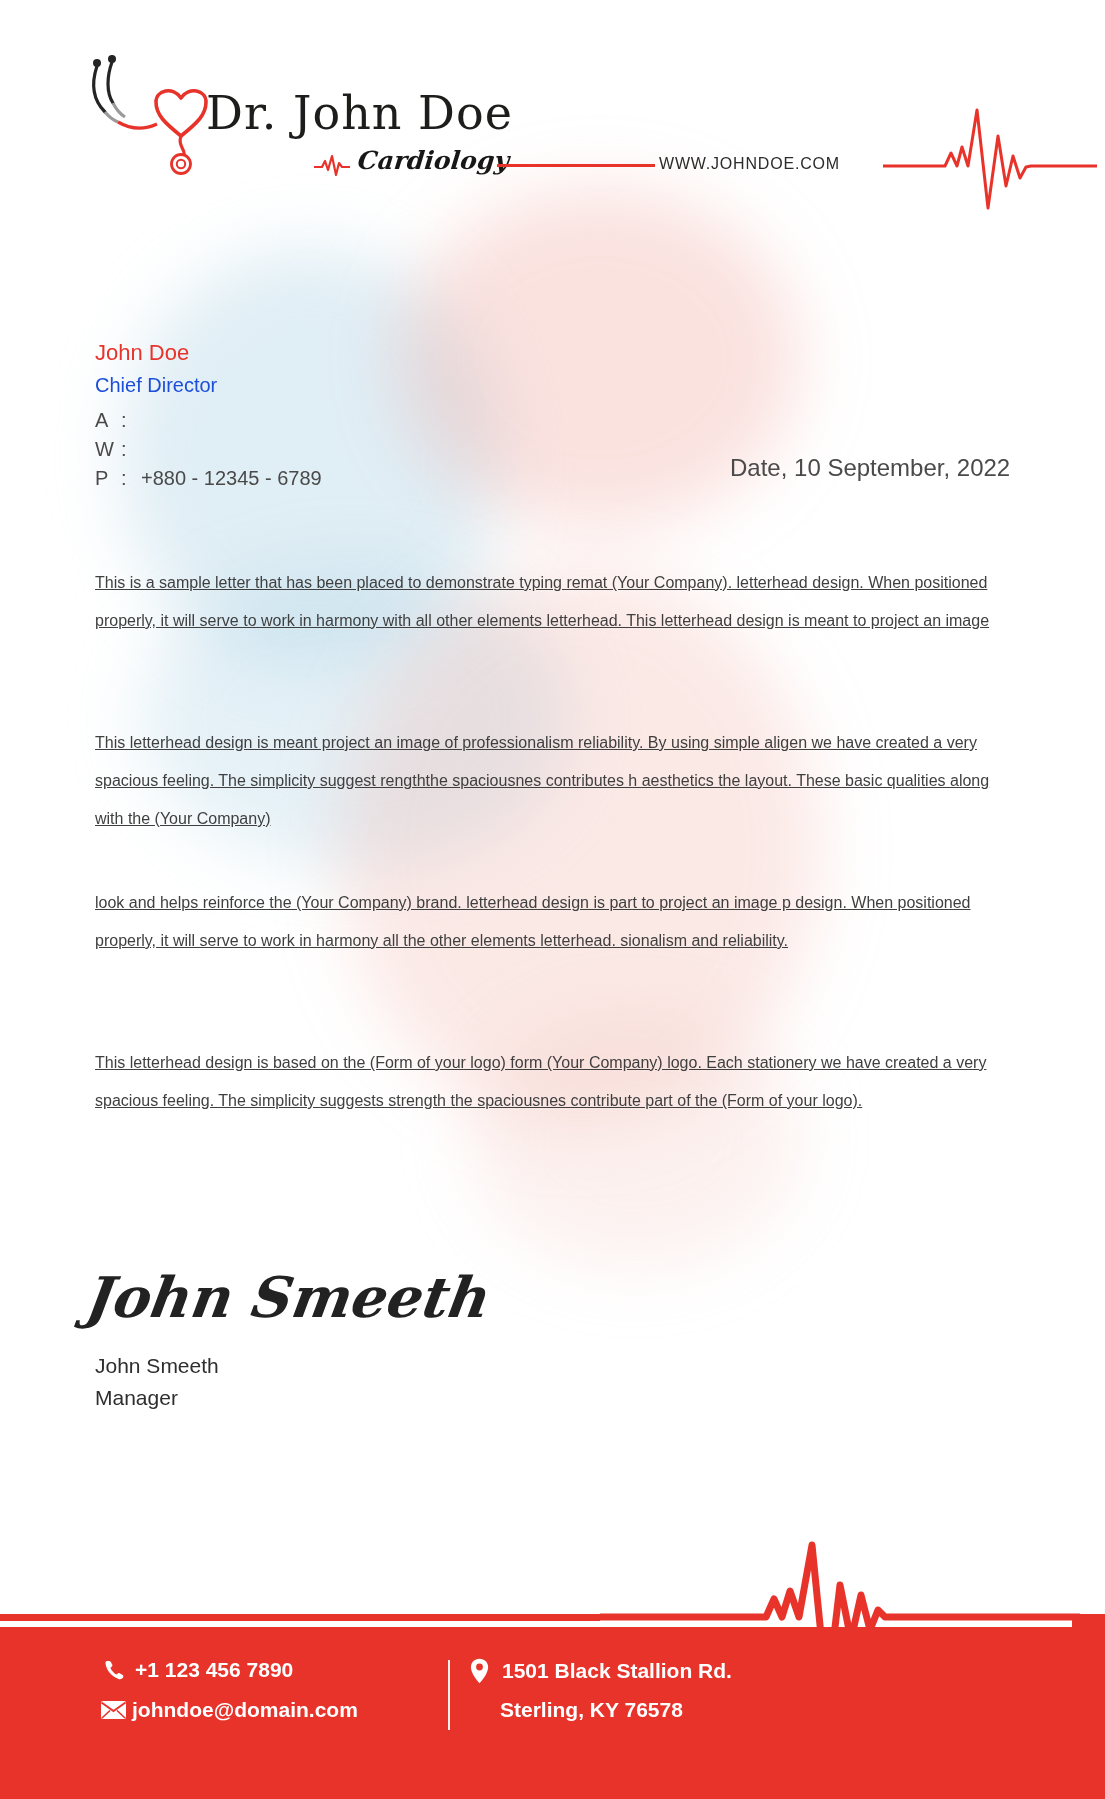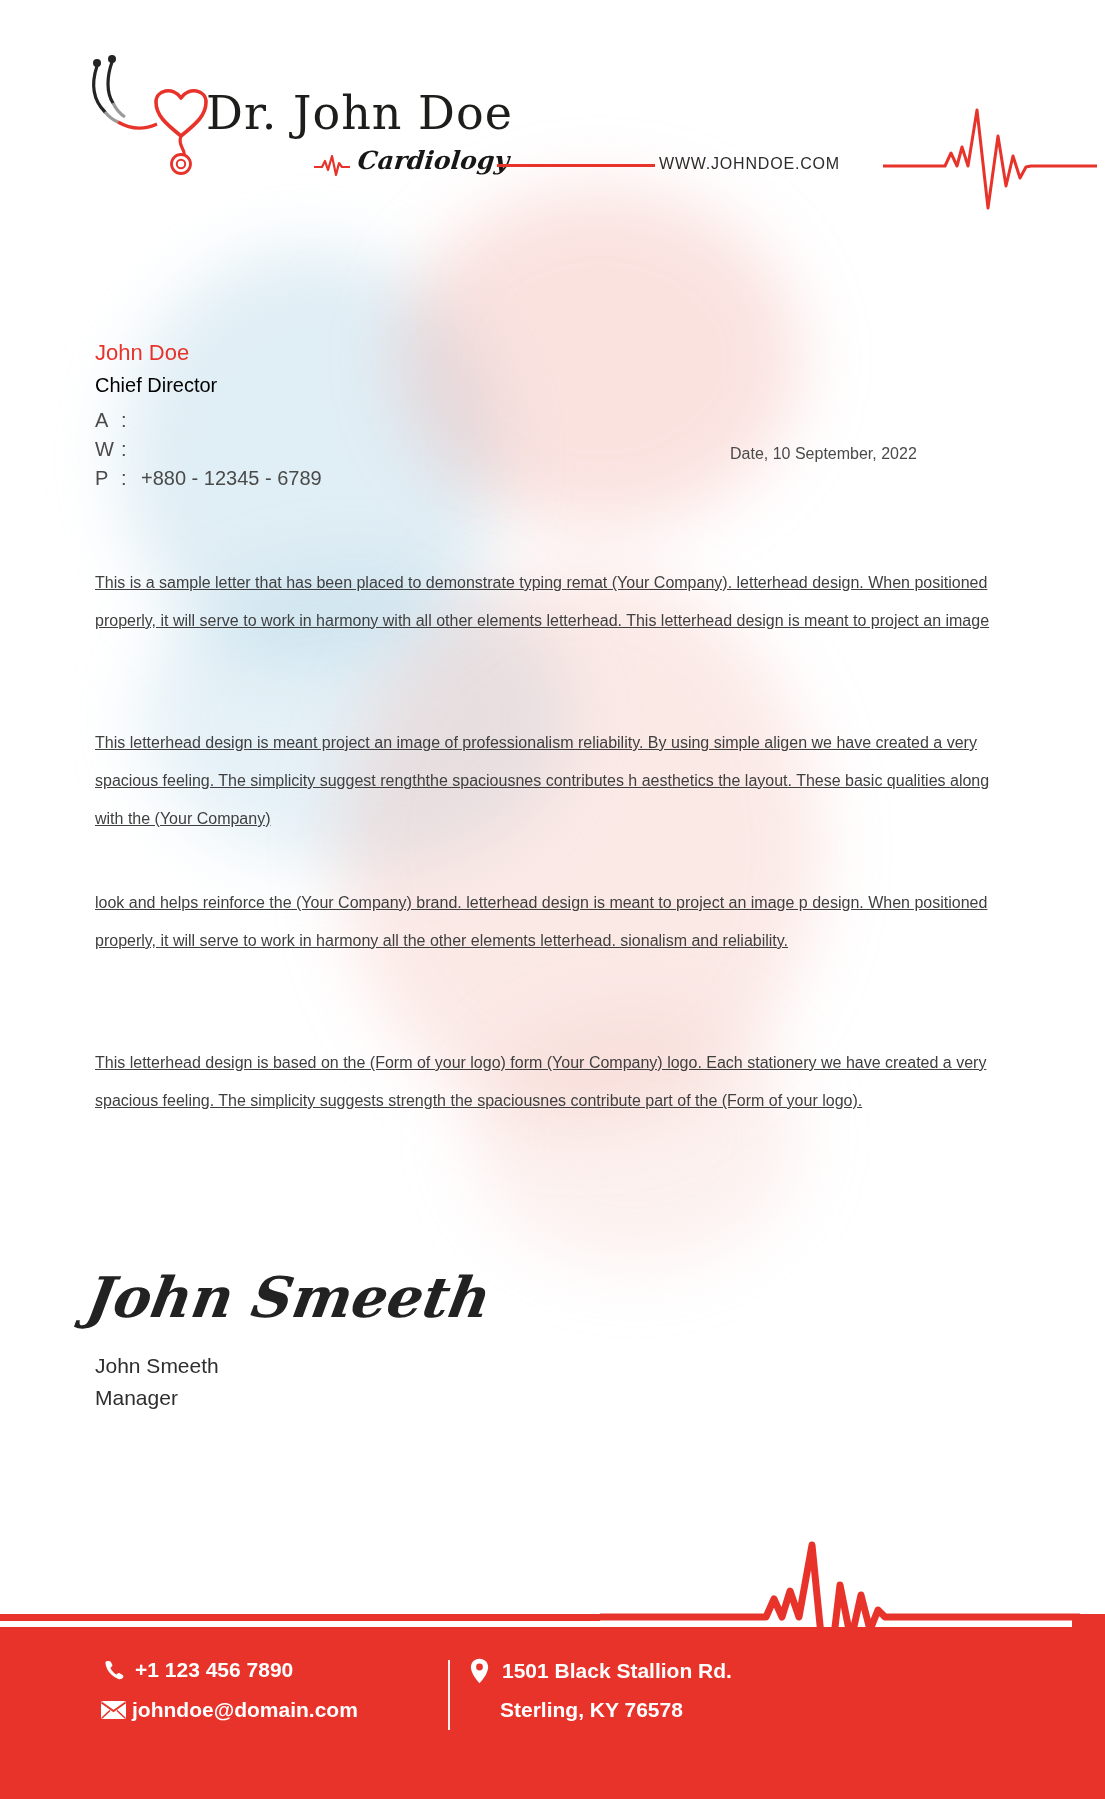--- a/index.html
+++ b/index.html
@@ -28,26 +28,26 @@
     position:absolute;left:358px;top:138px;font-family:"DejaVu Serif","Liberation Serif",serif;
     font-style:italic;font-weight:bold;font-size:25px;color:#171717;transform:skewX(-6deg);white-space:nowrap;
   }
   .redline-1{position:absolute;left:497px;top:156px;width:158px;height:3px;background:#e8332b;}
   .website{
     position:absolute;left:659px;top:147px;font-size:16px;letter-spacing:0.8px;color:#2b2b2b;white-space:nowrap;
   }
   .ecg-right{position:absolute;left:845px;top:96px;}
   
   .sender-name{position:absolute;left:95px;top:332px;font-size:22px;color:#e8332b;}
-  .sender-title{position:absolute;left:95px;top:366px;font-size:20px;color:#000000;text-align:right;}
+  .sender-title{position:absolute;left:95px;top:366px;font-size:20px;color:#1d4ed8;text-align:right;}
   .sender-rows{position:absolute;left:95px;top:398px;font-size:20px;color:#4a4a4a;line-height:29px;}
   .srow{display:flex;}
   .srow .lbl{width:26px;}
   .srow .sep{width:20px;}
-  .date-line{position:absolute;left:730px;top:437px;font-size:16px;color:#4a4a4a;white-space:nowrap;}
+  .date-line{position:absolute;left:730px;top:446px;font-size:24px;color:#4a4a4a;white-space:nowrap;}
   
   .para{position:absolute;left:95px;width:900px;font-size:16px;line-height:38px;color:#3f3f3f;text-decoration:underline;}
   .para.p1{top:556px;}
   .para.p2{top:716px;}
   .para.p3{top:876px;}
   .para.p4{top:1036px;}
   
   .sig-script{
     position:absolute;left:88px;top:1256px;font-family:"DejaVu Serif","Liberation Serif",serif;
     font-style:italic;font-weight:bold;font-size:56px;color:#222;transform:skewX(-10deg);white-space:nowrap;
@@ -136,21 +136,21 @@
         <span class="lbl">P</span>
         <span class="sep">:</span>
         <span>+880 - 12345 - 6789</span>
       </div>
     </div>
 
     <div class="date-line">Date, 10 September, 2022</div>
 
     <div class="para p1">This is a sample letter that has been placed to demonstrate typing remat (Your Company). letterhead design. When positioned properly, it will serve to work in harmony with all other elements letterhead. This letterhead design is meant to project an image</div>
     <div class="para p2">This letterhead design is meant project an image of professionalism reliability. By using simple aligen we have created a very spacious feeling. The simplicity suggest  rengththe spaciousnes contributes h aesthetics the layout. These basic qualities along with the (Your Company)</div>
-    <div class="para p3">look and helps reinforce the (Your Company) brand. letterhead design is meant to project an image p design. When positioned properly, it will serve to work in harmony all the other elements letterhead. sionalism and reliability.</div>
+    <div class="para p3">look and helps reinforce the (Your Company) brand. letterhead design is part to project an image p design. When positioned properly, it will serve to work in harmony all the other elements letterhead. sionalism and reliability.</div>
     <div class="para p4">This letterhead design is based on the (Form of your logo) form (Your Company) logo. Each stationery we have created a very spacious feeling. The simplicity suggests strength the spaciousnes contribute part of the (Form of your logo).</div>
 
     <div class="sig-script">John Smeeth</div>
     <div class="sig-name">John Smeeth</div>
     <div class="sig-role">Manager</div>
 
     <div class="footer-line"></div>
 
     <svg class="footer-ecg" width="480" height="185" viewBox="0 0 480 185">
       <path d="M0,97 H166 l8,-18 l8,18 l8,-26 l9,26 l13,-72 l15,150 l13,-110 l11,55 l10,-45 l9,35 l8,-20 l7,7 H480" stroke="#ffffff" stroke-width="17" fill="none" stroke-linejoin="round"></path>

